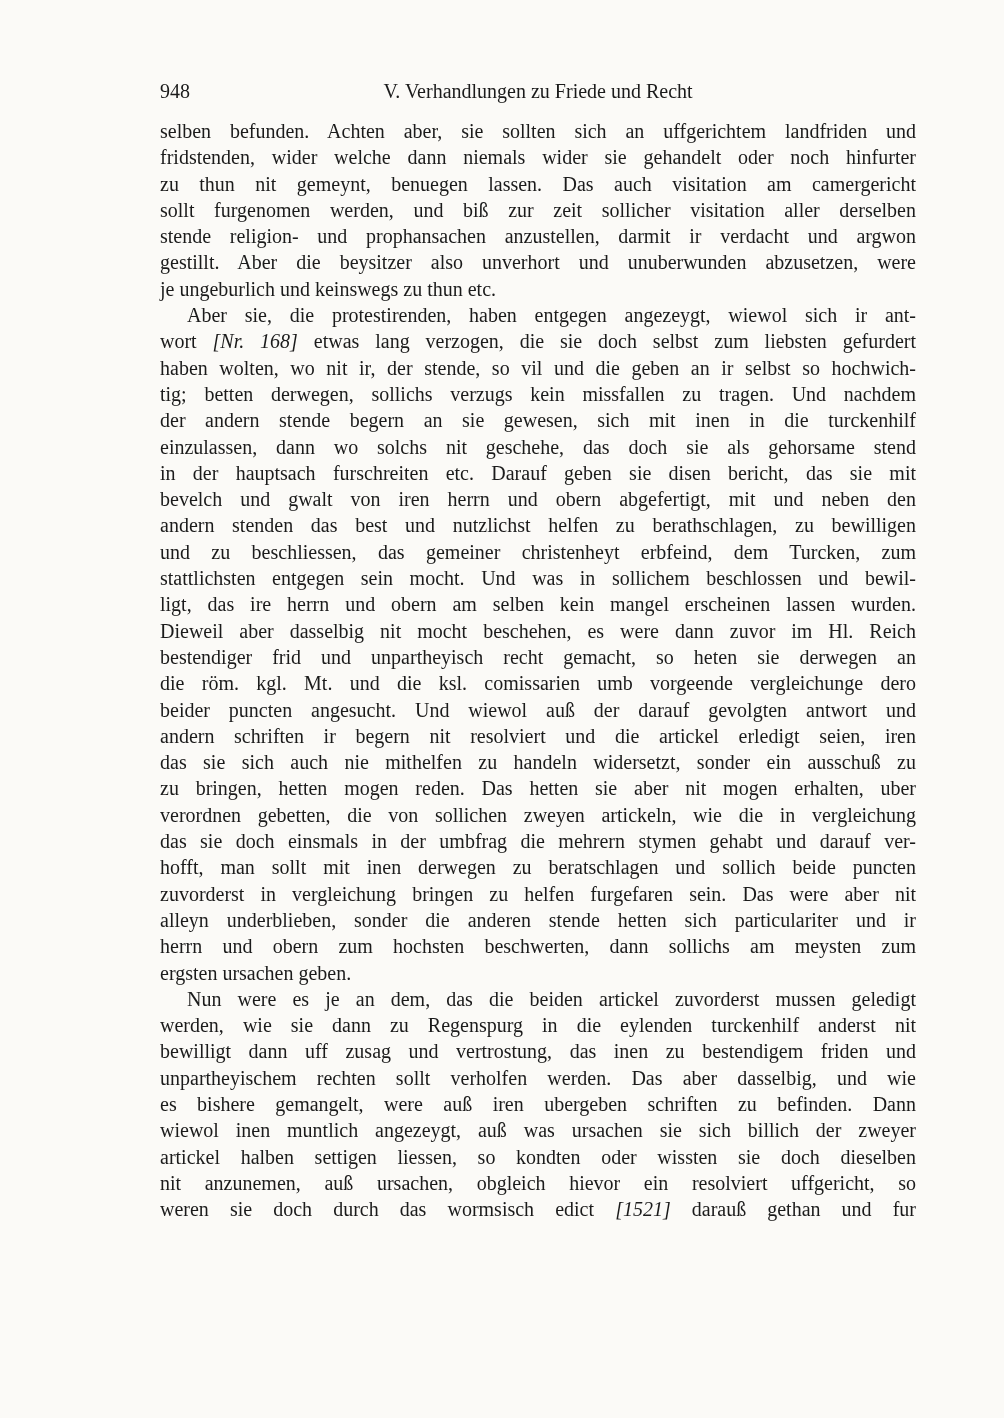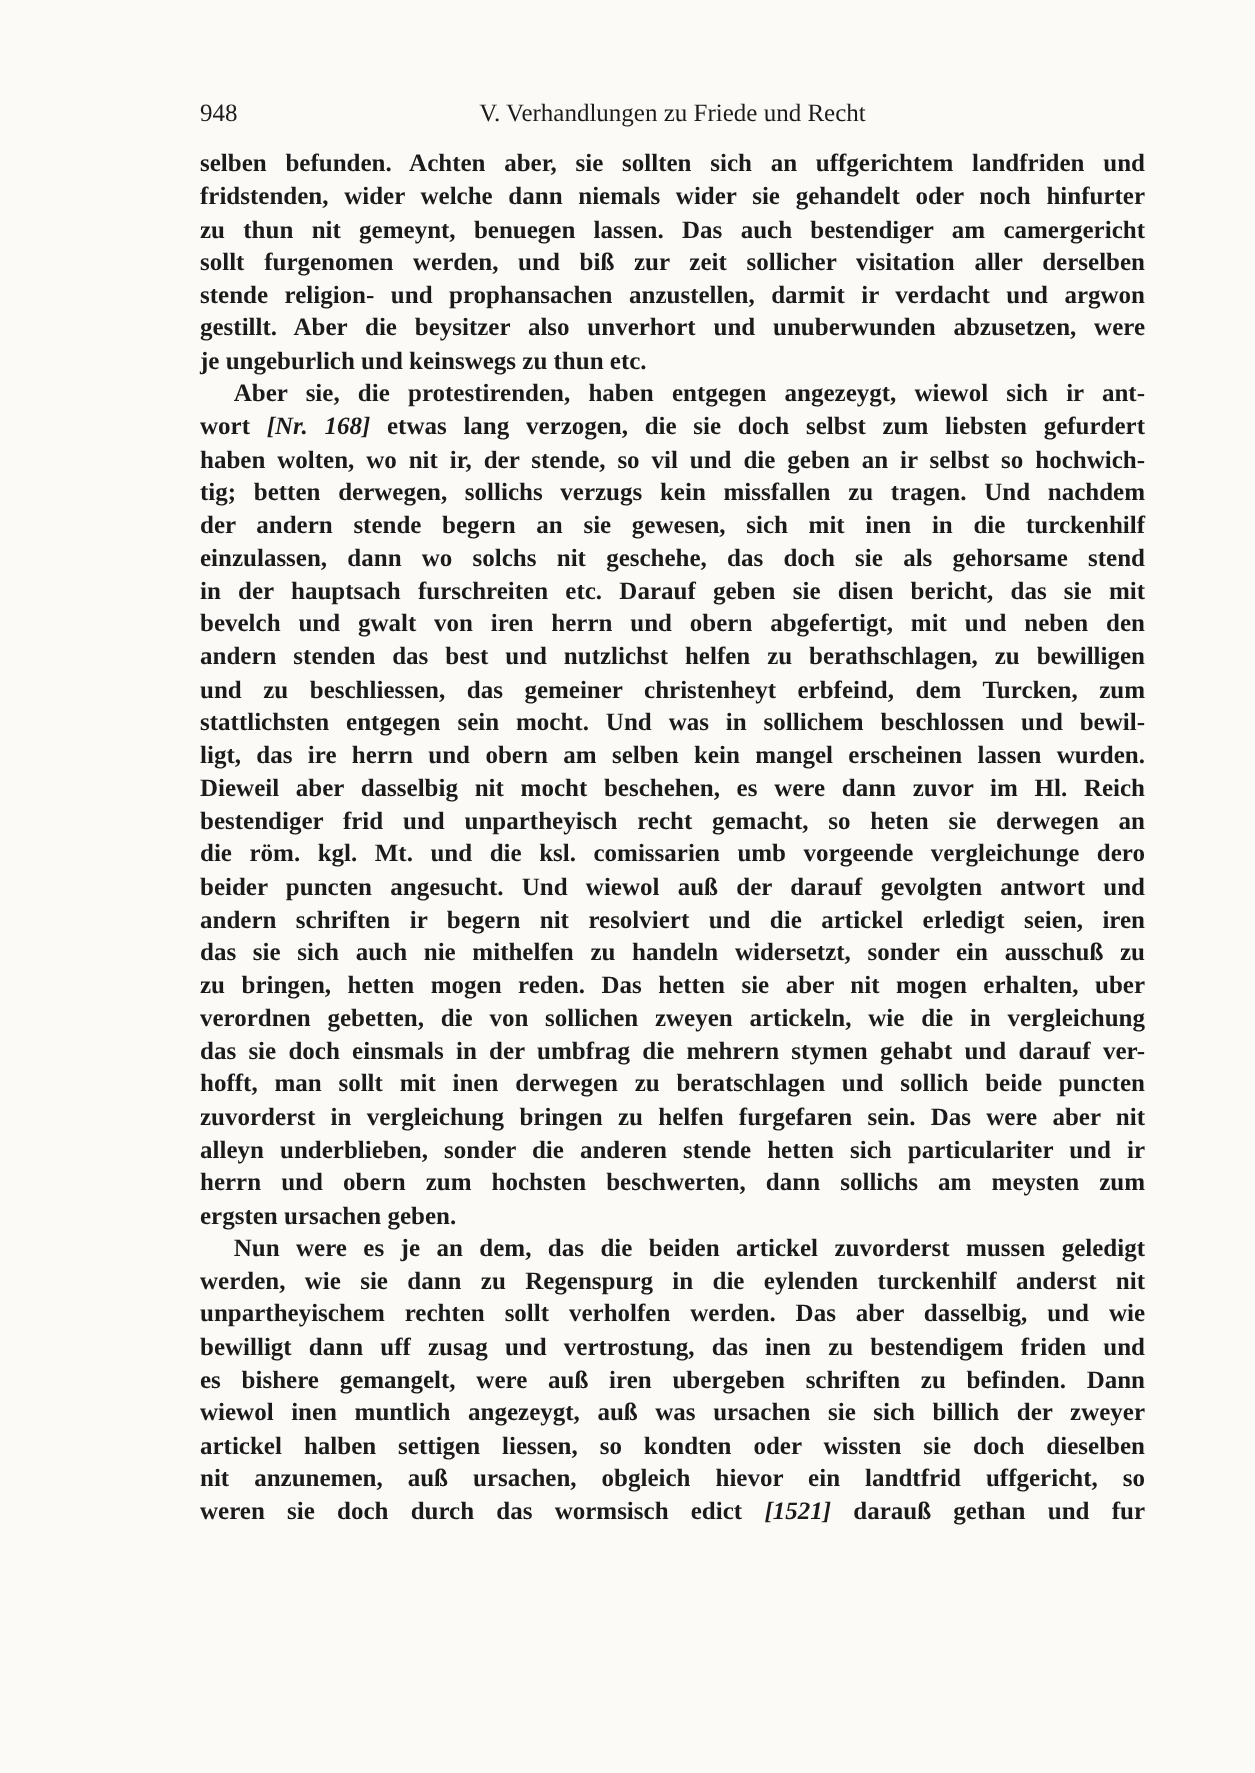--- a/index.html
+++ b/index.html
@@ -40,21 +40,20 @@
     width: 756px;
     font-size: 20px;
     line-height: 26.3px;
   }
   .paragraph {
     margin: 0;
   }
   .line {
     text-align: justify;
     text-align-last: justify;
-    font-weight: bold;
   }
   .line.last {
     text-align-last: left;
   }
   .line.indent {
     text-indent: 27px;
   }
   .italic {
     font-style: italic;
   }
@@ -64,21 +63,21 @@
 
 <div class="page">
   <header class="running-header">
     <span class="page-number">948</span>
     <span class="running-title">V. Verhandlungen zu Friede und Recht</span>
   </header>
   <main class="text-block">
       <div class="paragraph">
         <div class="line"><span>selben befunden. Achten aber, sie sollten sich an uffgerichtem landfriden und</span></div>
         <div class="line"><span>fridstenden, wider welche dann niemals wider sie gehandelt oder noch hinfurter</span></div>
-        <div class="line"><span>zu thun nit gemeynt, benuegen lassen. Das auch bestendiger am camergericht</span></div>
+        <div class="line"><span>zu thun nit gemeynt, benuegen lassen. Das auch visitation am camergericht</span></div>
         <div class="line"><span>sollt furgenomen werden, und biß zur zeit sollicher visitation aller derselben</span></div>
         <div class="line"><span>stende religion- und prophansachen anzustellen, darmit ir verdacht und argwon</span></div>
         <div class="line"><span>gestillt. Aber die beysitzer also unverhort und unuberwunden abzusetzen, were</span></div>
         <div class="line last"><span>je ungeburlich und keinswegs zu thun etc.</span></div>
       </div>
       <div class="paragraph">
         <div class="line indent"><span>Aber sie, die protestirenden, haben entgegen angezeygt, wiewol sich ir ant-</span></div>
         <div class="line"><span>wort </span><span class="italic">[Nr. 168]</span><span> etwas lang verzogen, die sie doch selbst zum liebsten gefurdert</span></div>
         <div class="line"><span>haben wolten, wo nit ir, der stende, so vil und die geben an ir selbst so hochwich-</span></div>
         <div class="line"><span>tig; betten derwegen, sollichs verzugs kein missfallen zu tragen. Und nachdem</span></div>
@@ -101,22 +100,22 @@
         <div class="line"><span>das sie doch einsmals in der umbfrag die mehrern stymen gehabt und darauf ver-</span></div>
         <div class="line"><span>hofft, man sollt mit inen derwegen zu beratschlagen und sollich beide puncten</span></div>
         <div class="line"><span>zuvorderst in vergleichung bringen zu helfen furgefaren sein. Das were aber nit</span></div>
         <div class="line"><span>alleyn underblieben, sonder die anderen stende hetten sich particulariter und ir</span></div>
         <div class="line"><span>herrn und obern zum hochsten beschwerten, dann sollichs am meysten zum</span></div>
         <div class="line last"><span>ergsten ursachen geben.</span></div>
       </div>
       <div class="paragraph">
         <div class="line indent"><span>Nun were es je an dem, das die beiden artickel zuvorderst mussen geledigt</span></div>
         <div class="line"><span>werden, wie sie dann zu Regenspurg in die eylenden turckenhilf anderst nit</span></div>
+        <div class="line"><span>bewilligt dann uff zusag und vertrostung, das inen zu bestendigem friden und</span></div>
         <div class="line"><span>unpartheyischem rechten sollt verholfen werden. Das aber dasselbig, und wie</span></div>
-        <div class="line"><span>bewilligt dann uff zusag und vertrostung, das inen zu bestendigem friden und</span></div>
         <div class="line"><span>es bishere gemangelt, were auß iren ubergeben schriften zu befinden. Dann</span></div>
         <div class="line"><span>wiewol inen muntlich angezeygt, auß was ursachen sie sich billich der zweyer</span></div>
         <div class="line"><span>artickel halben settigen liessen, so kondten oder wissten sie doch dieselben</span></div>
-        <div class="line"><span>nit anzunemen, auß ursachen, obgleich hievor ein landtfrid uffgericht, so</span></div>
+        <div class="line"><span>nit anzunemen, auß ursachen, obgleich hievor ein resolviert uffgericht, so</span></div>
         <div class="line"><span>weren sie doch durch das wormsisch edict </span><span class="italic">[1521]</span><span> darauß gethan und fur</span></div>
       </div>
     </main>
 </div>
 
 </body></html>

